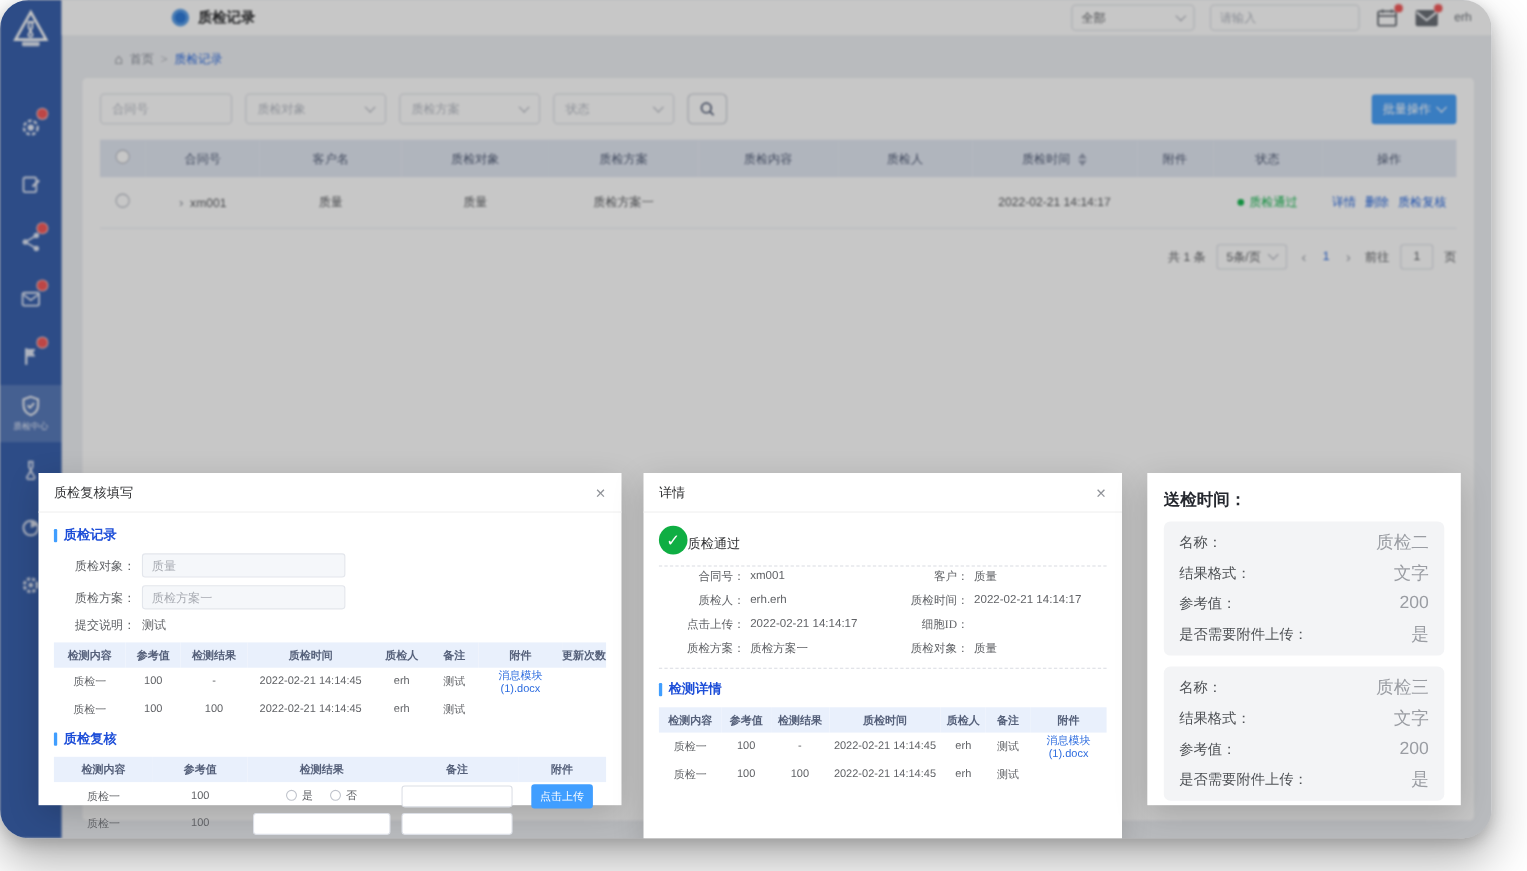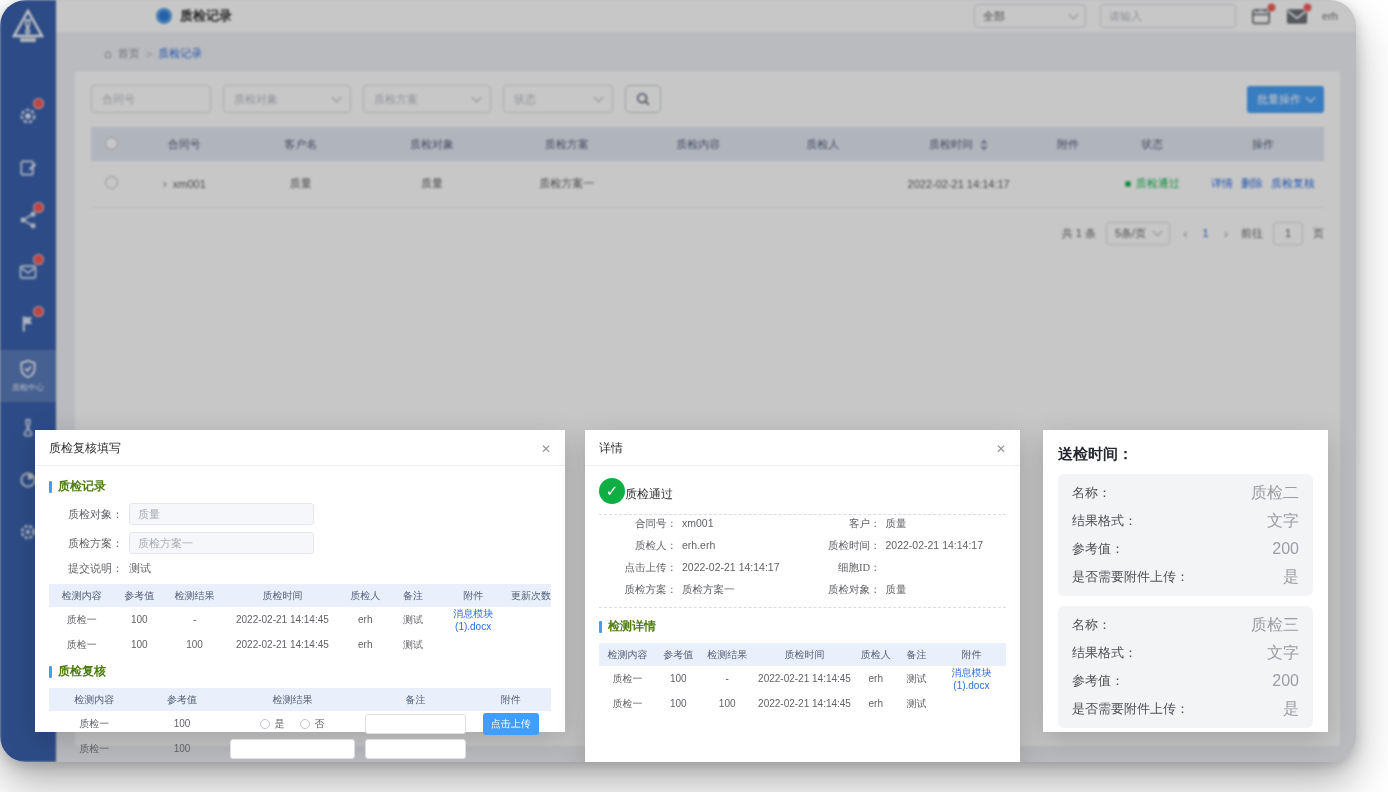--- a/index.html
+++ b/index.html
@@ -72,35 +72,35 @@
 
   
   .overlay { position:absolute; inset:0; background:rgba(0,0,0,.22); }
   .floating { position:absolute; background:#fff; border-radius:0; box-shadow:0 8px 28px rgba(0,0,0,.18); }
   .modal-head { display:flex; align-items:center; justify-content:space-between; padding:10px 14px 8px; border-bottom:1px solid #f0f0f0; }
   .modal-title { font-size:12px; color:#303133; }
   .close-icon { color:#909399; font-size:12px; cursor:pointer; line-height:1; }
   .close-icon::before { content:"✕"; }
   .section-title { display:flex; align-items:center; gap:6px; margin:10px 0 8px; }
   .section-title i { width:3px; height:12px; background:#409eff; border-radius:1px; }
-  .section-title span { font-size:12px; font-weight:bold; color:#4d7c0f;font-family:Liberation Serif, serif; }
+  .section-title span { font-size:12px; font-weight:bold; color:#1d4ed8;font-family:Liberation Serif, serif; }
 
   .review-modal { left:35px; top:430px; width:530px; height:302px; }
   .detail-modal { left:585px; top:430px; width:435px; height:336px; }
   .content-panel { left:1043px; top:430px; width:285px; height:302px; }
 
   .m-body { padding:2px 14px 10px; }
   .form-row { display:flex; align-items:center; margin-top:7px; }
   .form-label { width:74px; text-align:right; font-size:11px; color:#606266; flex:0 0 74px; }
   .form-input { width:185px; height:22px; background:#f5f7fa; border:1px solid #e3e6ec; border-radius:3px;
       font-size:11px; color:#a8abb2; padding:0 8px; margin-left:6px; font-family:inherit; }
   .form-text { font-size:11px; color:#606266; margin-left:6px; }
 
   table.mini { width:100%; border-collapse:collapse; margin-top:8px; table-layout:fixed; }
-  table.mini th { background:#e9f0fc; height:23px; font-size:10px; color:#55607a; font-weight:normal; }
+  table.mini th { background:#e9f0fc; height:23px; font-size:10px; color:#55607a; font-weight:bold; }
   table.mini td { height:25px; font-size:10px; color:#606266; text-align:center; }
   .radio-group { display:inline-flex; align-items:center; gap:16px; }
   .radio { display:inline-flex; align-items:center; gap:4px; font-size:10px; color:#606266; }
   .radio i { width:10px; height:10px; border:1px solid #c0c4cc; border-radius:50%; background:#fff; display:inline-block; }
   .cell-input { height:20px; border:1px solid #dcdfe6; border-radius:3px; width:92%; font-size:10px; padding:0 5px; font-family:inherit; }
   .upload-btn { background:#409eff; color:#fff; border:none; border-radius:3px; font-size:10px; padding:4px 8px; cursor:pointer; }
 
   .pass-block { display:flex; flex-direction:row; align-items:center; padding-top:10px; }
   .pass-circle { width:26px; height:26px; border-radius:50%; background:#0fae43; color:#fff; display:flex; align-items:center; justify-content:center; font-size:15px; font-weight:bold; }
   .pass-circle::before { content:"✓"; }

